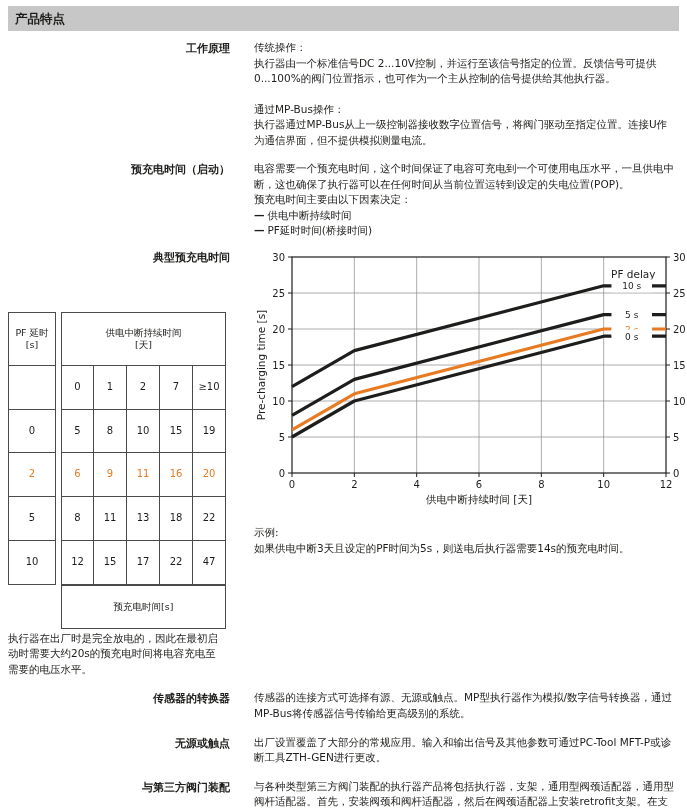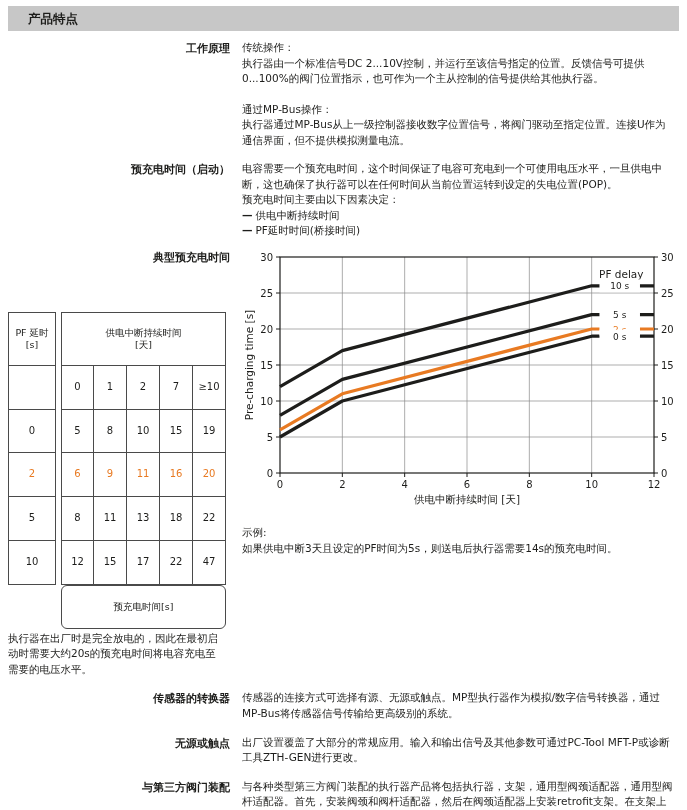--- a/index.html
+++ b/index.html
@@ -6,24 +6,24 @@
   html,body { width:687px; background:#fff; }
   body {
     font-family:"DejaVu Sans","Liberation Sans",sans-serif;
     color:#1d1d1b;
     width:687px; height:810px; overflow:hidden;
     font-size:10.5px; line-height:1.48;
   }
   .page { padding:6px 8px 0 8px; }
   .title-bar {
     background:#c7c7c7; height:25px; line-height:25px;
-    font-size:12.5px; font-weight:bold; padding-left:20px;
+    font-size:12.5px; font-weight:bold; padding-left:7px;
     margin-bottom:9px;
   }
-  .row { display:grid; grid-template-columns:222px 1fr; column-gap:12px; margin-bottom:13px; }
+  .row { display:grid; grid-template-columns:222px 1fr; column-gap:24px; margin-bottom:13px; }
   .label { text-align:right; font-weight:bold; font-size:11px; padding-top:1px; }
   .content { padding-right:4px; }
   .spacer-para { margin-top:15px; }
   .dash-item { display:flex; }
   .dash-item .dash { font-weight:bold; margin-right:4px; letter-spacing:-1px; }
 
   
   .pf-table-wrap { margin-top:46px; }
   table.pf { border-collapse:separate; border-spacing:0; font-size:10px; width:218px; table-layout:fixed; }
   table.pf td { text-align:center; vertical-align:middle; border:1px solid #4a4a4a; padding:14px 0; height:18px; background:#fff; }
@@ -131,21 +131,21 @@
             <td class="sp"></td>
             <td class="restore-left">12</td>
             <td>15</td>
             <td>17</td>
             <td>22</td>
             <td>47</td>
           </tr>
           <tr>
             <td class="c1 noborder"></td>
             <td class="sp"></td>
-            <td class="restore-left restore-top" colspan="5" style="font-size:9.5px;border-radius:6px;">预充电时间[s]</td>
+            <td class="restore-left restore-top" colspan="5" style="font-size:9.5px;">预充电时间[s]</td>
           </tr>
         </tbody>
           </table>
       </div>
     </div>
     <div class="content">
       <div class="chart-box">
         <svg id="chart-svg" width="446" height="262">
             <line x1="100.33333333333333" y1="8" x2="100.33333333333333" y2="224" stroke="#8a8a8a" stroke-width="0.7"></line>
             <line x1="162.66666666666666" y1="8" x2="162.66666666666666" y2="224" stroke="#8a8a8a" stroke-width="0.7"></line>

